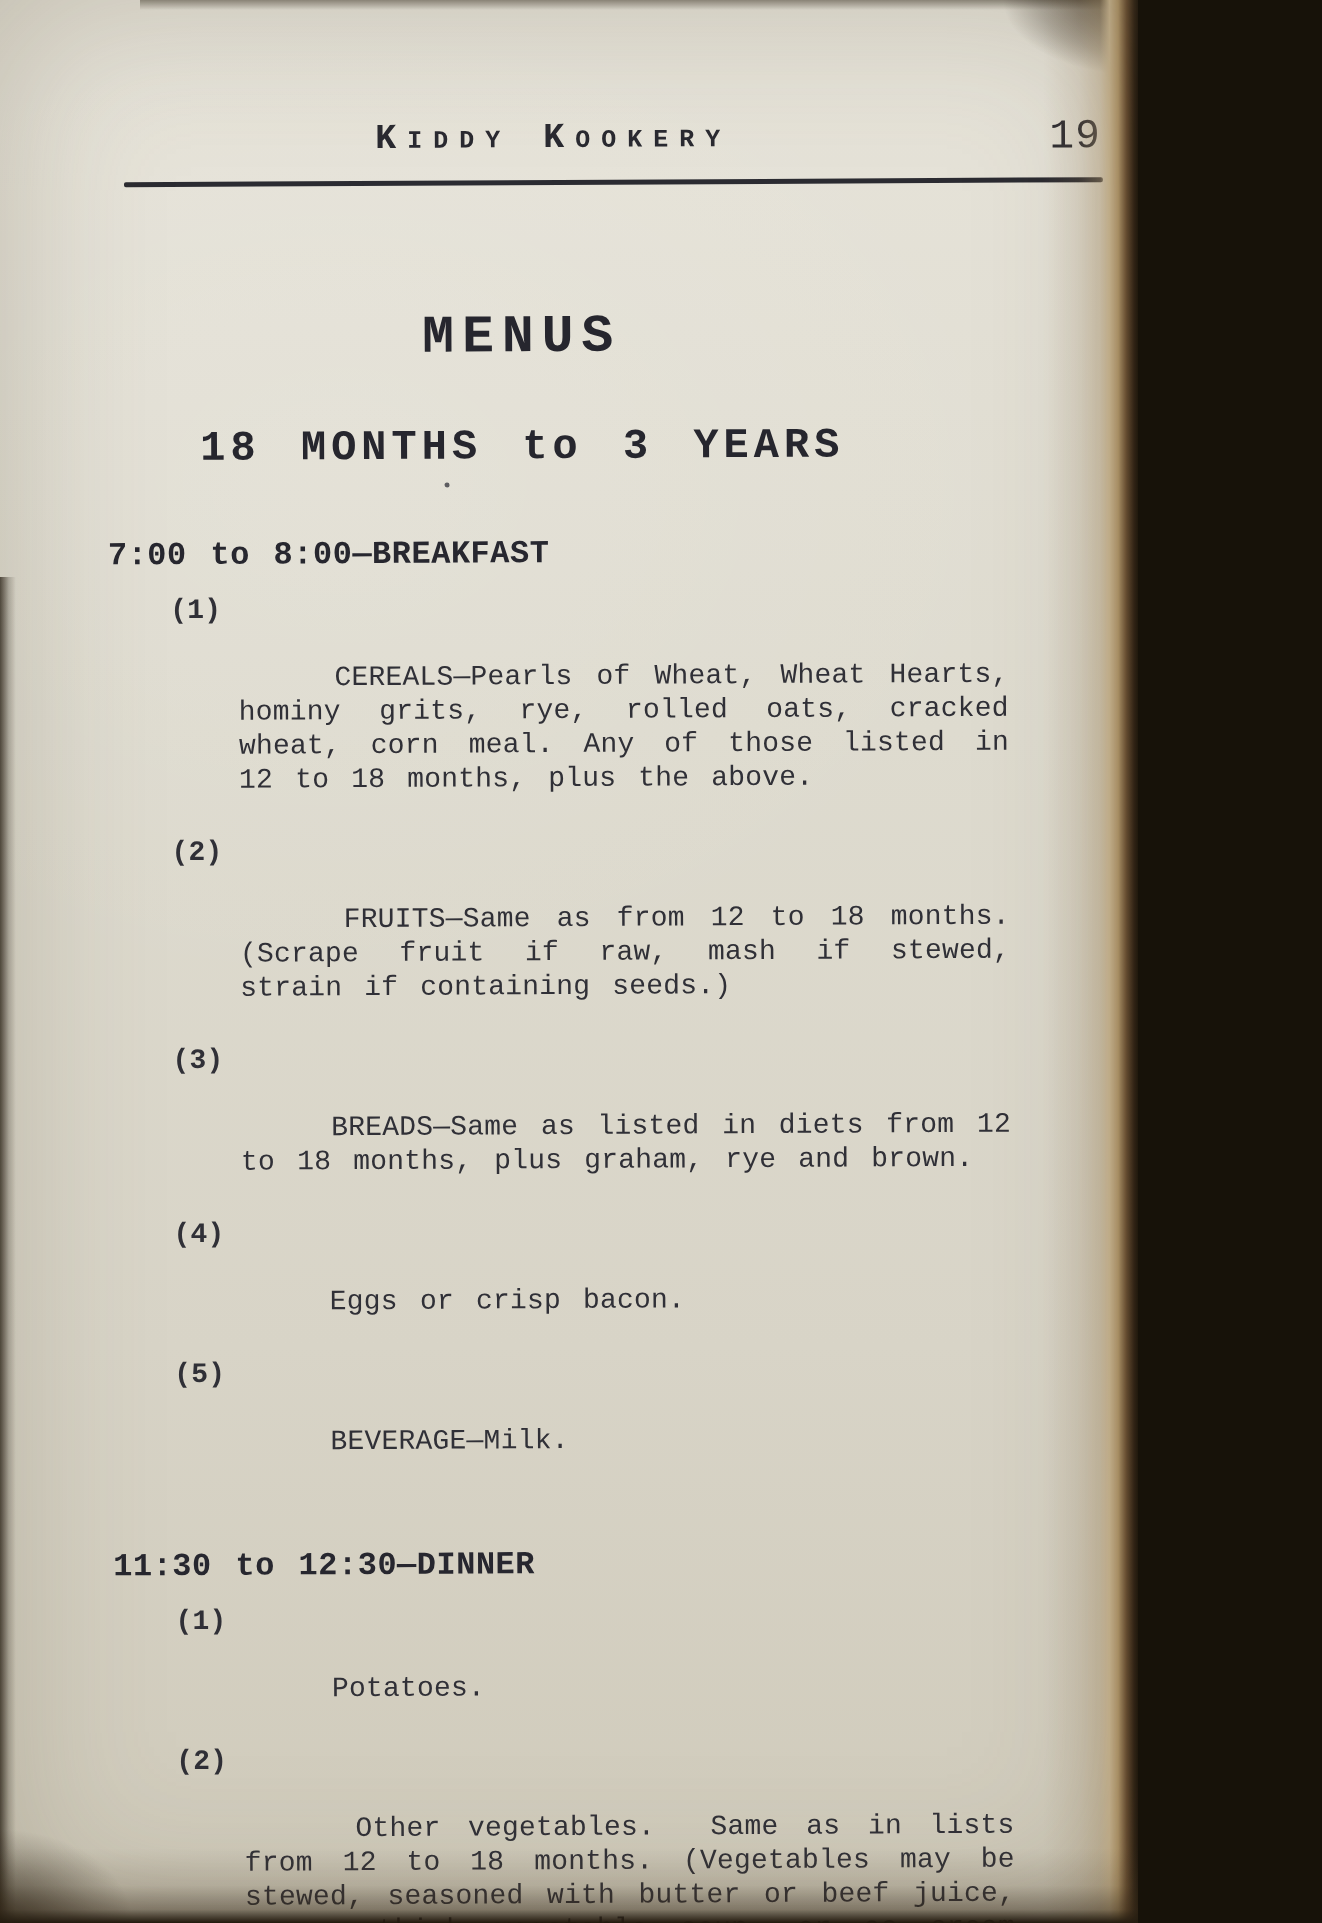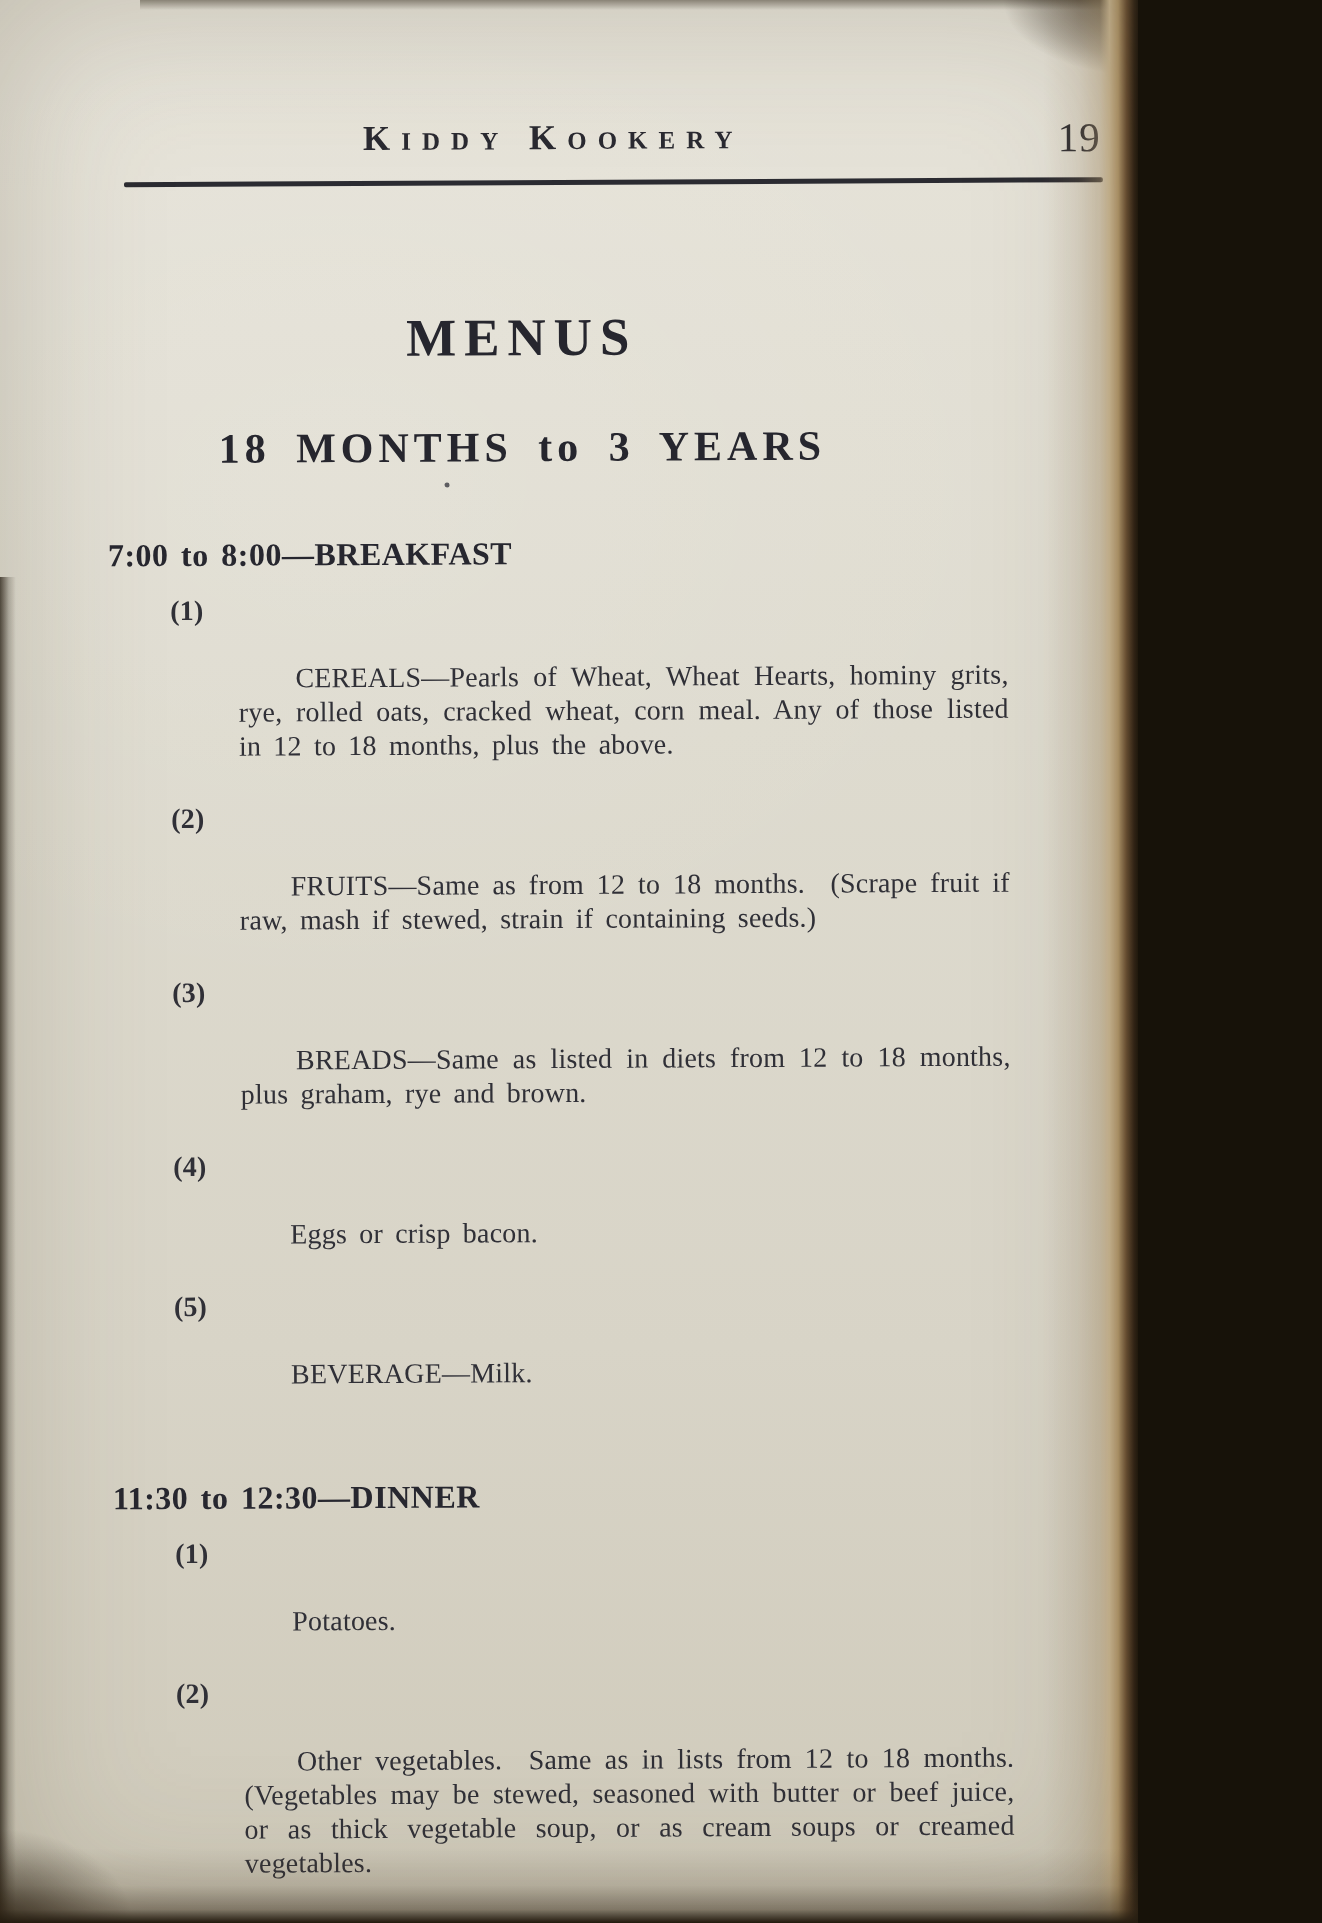--- a/index.html
+++ b/index.html
@@ -3,21 +3,21 @@
 <meta charset="utf-8">
 <style>
   html,body{margin:0;padding:0;background:#171209;}
   .photo{
     position:relative;
     width:1138px;height:1923px;
     overflow:hidden;
     background:
       radial-gradient(1200px 900px at 30% 25%, rgba(255,255,255,0.10), rgba(255,255,255,0) 60%),
       linear-gradient(180deg,#e7e4da 0%,#dedbcf 38%,#d8d4c7 70%,#cfcaba 100%);
-    font-family:Liberation Serif, serif;
+    font-family:Liberation Mono, monospace;
     color:#2f2f36;
   }
   
   .edge-right{
     position:absolute;top:0;bottom:0;right:0;width:95px;
     background:linear-gradient(90deg,
       rgba(150,120,80,0) 0%,
       rgba(150,120,80,0.14) 38%,
       rgba(176,150,108,0.40) 60%,
       #c9b591 70%,

